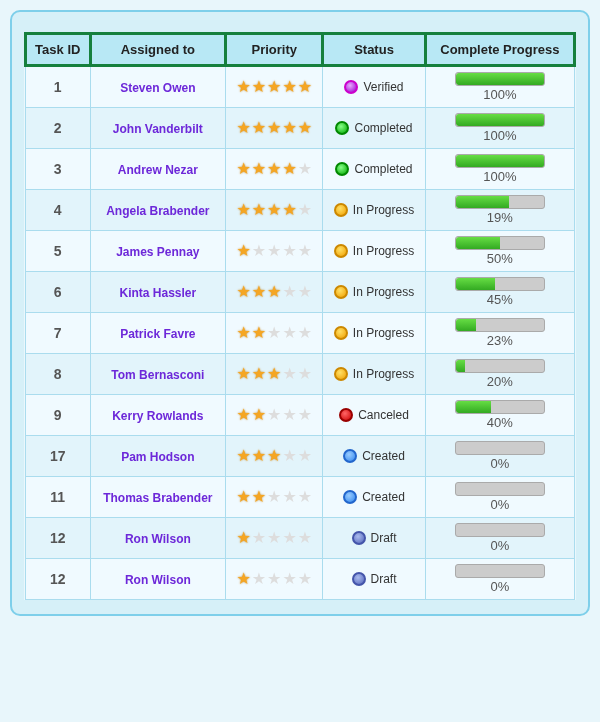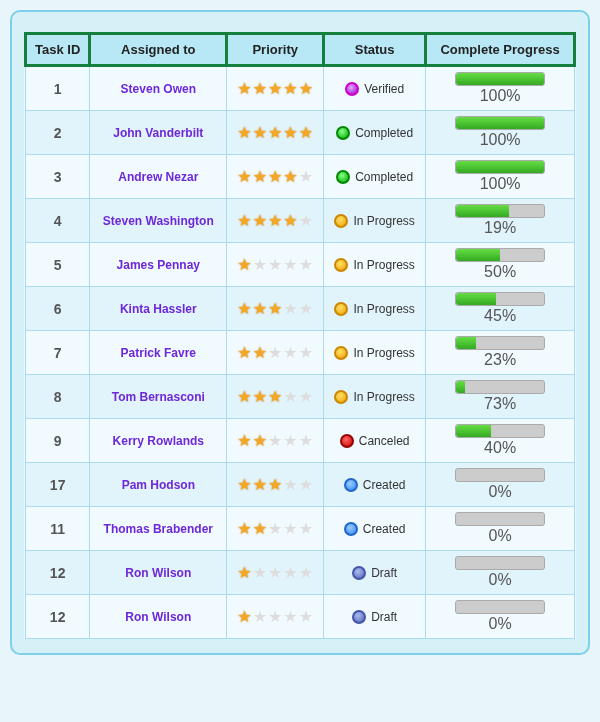--- a/index.html
+++ b/index.html
@@ -130,21 +130,21 @@
       overflow: hidden;
       border: 1px solid #aaa;
     }
     .progress-bar-fill {
       height: 100%;
       background: linear-gradient(to bottom, #66dd44, #33aa22);
       border-radius: 3px 0 0 3px;
       transition: width 0s;
     }
     .progress-pct {
-      font-size: 16px;
+      font-size: 13px;
       color: #555;
     }
   </style>
 </head>
 <body>
 
 <div class="container">
   <h1 class="title"></h1>
   <table>
     <thead>
@@ -227,21 +227,21 @@
             <div class="progress-cell">
               <div class="progress-bar-wrap">
                 <div class="progress-bar-fill" style="width: 100%;"></div>
               </div>
               <span class="progress-pct">100%</span>
             </div>
           </td>
         </tr>
         <tr>
           <td><span class="task-id">4</span></td>
-          <td><span class="assigned-name">Steven Washington</span></td>
+          <td><span class="assigned-name">Angela Brabender</span></td>
           <td><div class="stars">
               <span class="star star-full">★</span>
               <span class="star star-full">★</span>
               <span class="star star-full">★</span>
               <span class="star star-full">★</span>
               <span class="star star-empty">★</span>
             </div></td>
           <td>
             <div class="status-cell">
               <span class="status-dot dot-inprogress"></span>
@@ -346,21 +346,21 @@
             <div class="status-cell">
               <span class="status-dot dot-inprogress"></span>
               <span>In Progress</span>
             </div>
           </td>
           <td>
             <div class="progress-cell">
               <div class="progress-bar-wrap">
                 <div class="progress-bar-fill" style="width: 10%;"></div>
               </div>
-              <span class="progress-pct">73%</span>
+              <span class="progress-pct">20%</span>
             </div>
           </td>
         </tr>
         <tr>
           <td><span class="task-id">9</span></td>
           <td><span class="assigned-name">Kerry Rowlands</span></td>
           <td><div class="stars">
               <span class="star star-full">★</span>
               <span class="star star-full">★</span>
               <span class="star star-empty">★</span>

